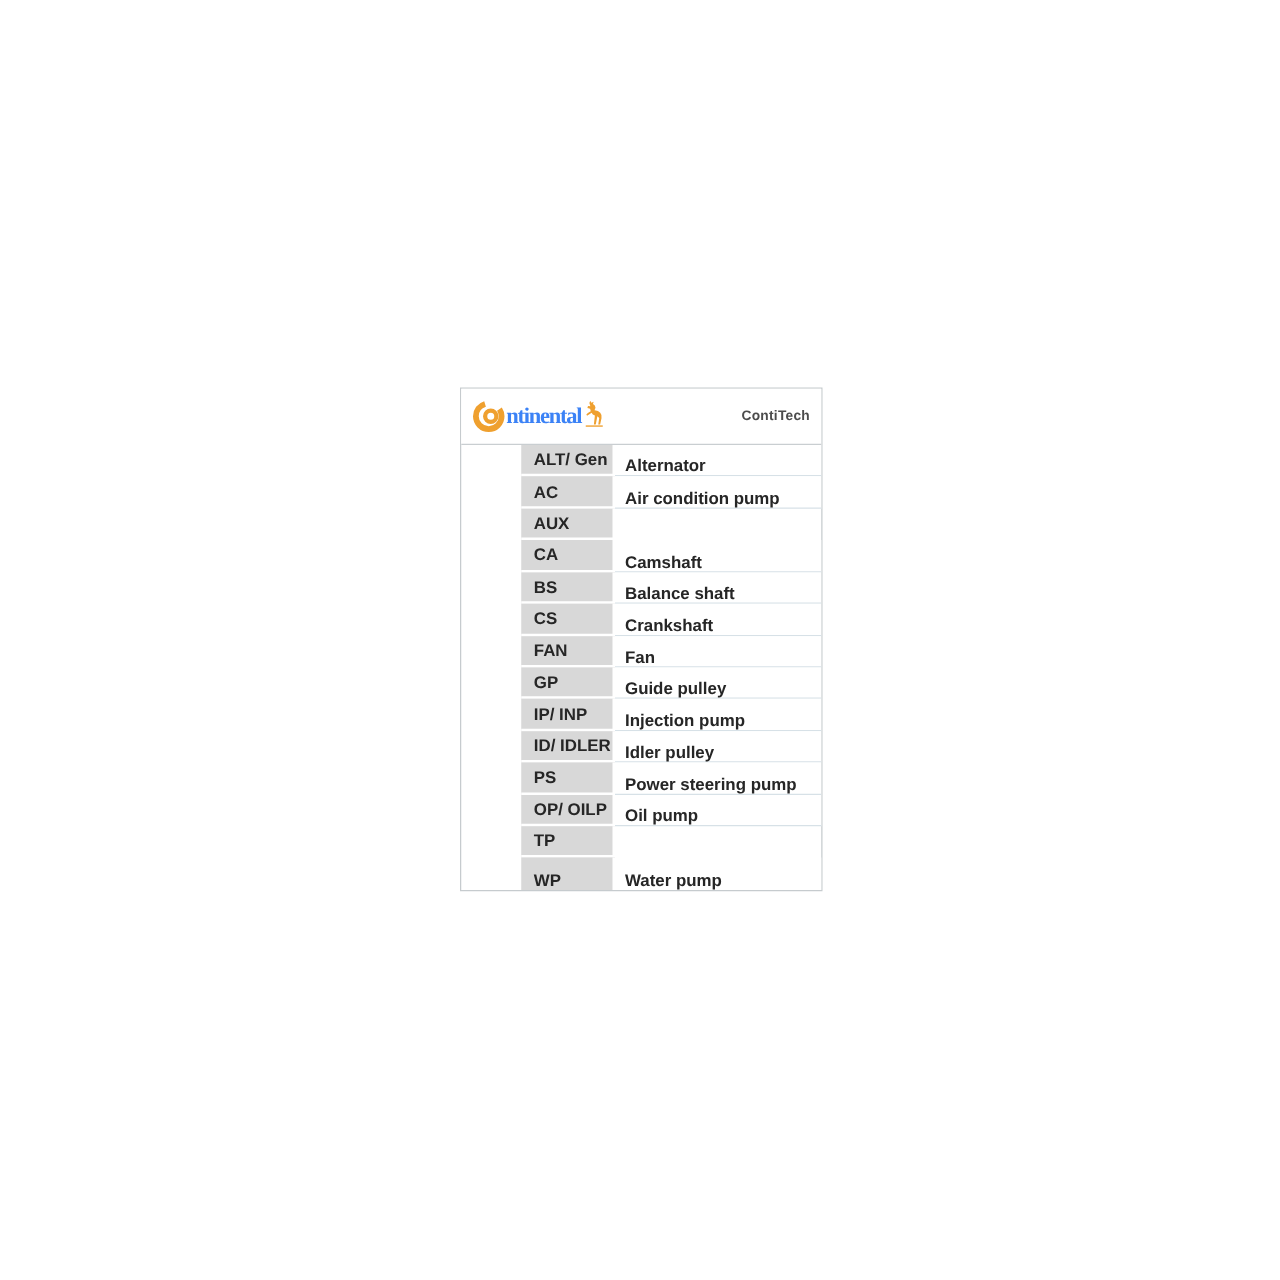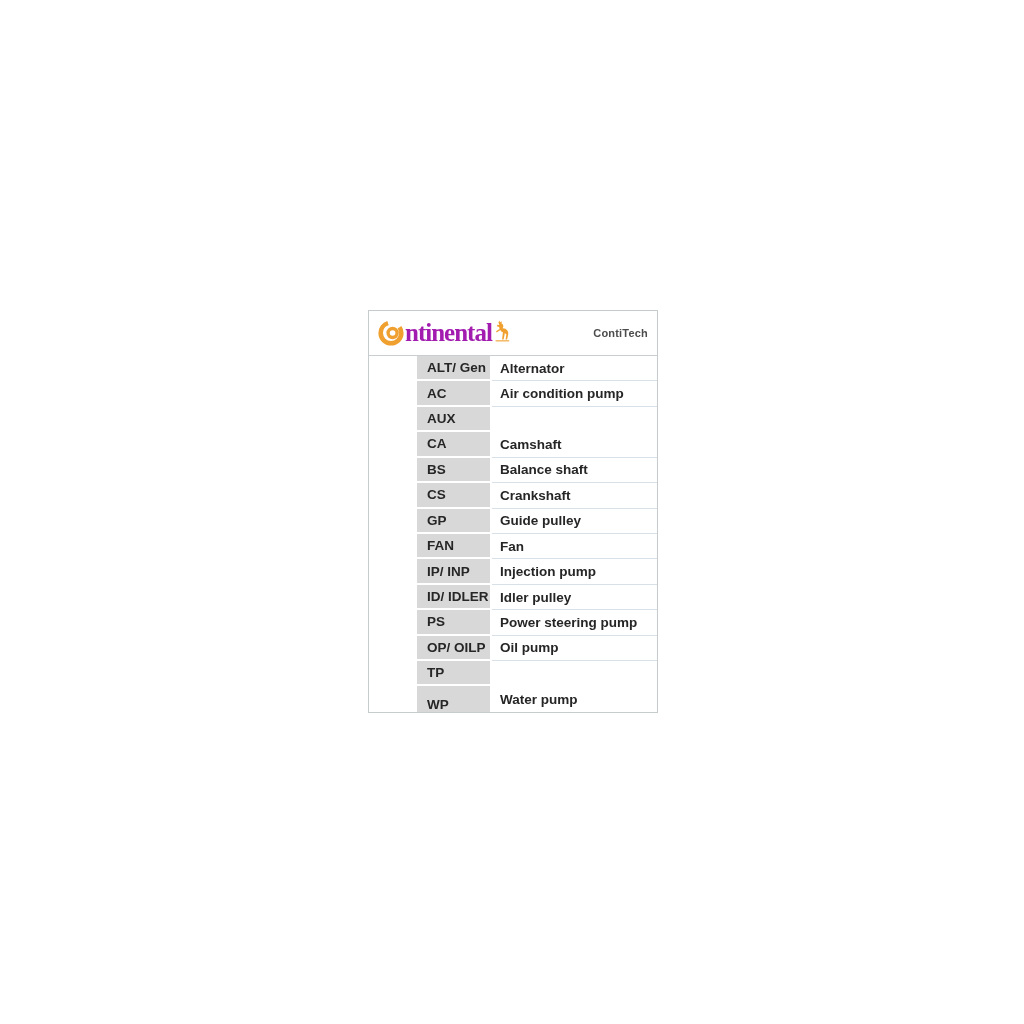--- a/index.html
+++ b/index.html
@@ -31,23 +31,23 @@
   .brand-logo {
     display: flex;
     align-items: center;
   }
   .c-ring {
     display: block;
   }
   .brand-wordmark {
     font-family: "Liberation Serif", serif;
     font-weight: bold;
-    font-size: 25px;
+    font-size: 18px;
     letter-spacing: -1px;
-    color: #a21caf;
+    color: #3b82f6;
     line-height: 1;
     margin-left: 1px;
     margin-top: -2px;
   }
   .horse {
     display: block;
     margin-left: 2px;
     margin-top: -4px;
   }
   .subbrand {
@@ -79,21 +79,21 @@
   }
   .row:last-child .abbr-cell {
     border-bottom: none;
     align-items: flex-end;
   }
   .desc-cell {
     flex: 1;
     background: #ffffff;
     border-bottom: 1px solid #d7e1e7;
     display: flex;
-    align-items: center;
+    align-items: flex-end;
     padding-left: 8px;
     box-sizing: border-box;
   }
   .row:last-child .desc-cell {
     border-bottom: none;
   }
   .abbr-cell span,
   .desc-cell span {
     font-size: 13.5px;
     font-weight: bold;
@@ -171,38 +171,38 @@
     <div class="abbr-cell">
       <span>CS</span>
     </div>
     <div class="desc-cell">
       <span>Crankshaft</span>
     </div>
   </div>
 
   <div class="row">
     <div class="abbr-cell">
+      <span>FAN</span>
+    </div>
+    <div class="desc-cell">
+      <span>Fan</span>
+    </div>
+  </div>
+
+  <div class="row">
+    <div class="abbr-cell">
       <span>GP</span>
     </div>
     <div class="desc-cell">
       <span>Guide pulley</span>
     </div>
   </div>
 
   <div class="row">
     <div class="abbr-cell">
-      <span>FAN</span>
-    </div>
-    <div class="desc-cell">
-      <span>Fan</span>
-    </div>
-  </div>
-
-  <div class="row">
-    <div class="abbr-cell">
       <span>IP/ INP</span>
     </div>
     <div class="desc-cell">
       <span>Injection pump</span>
     </div>
   </div>
 
   <div class="row">
     <div class="abbr-cell">
       <span>ID/ IDLER</span>

